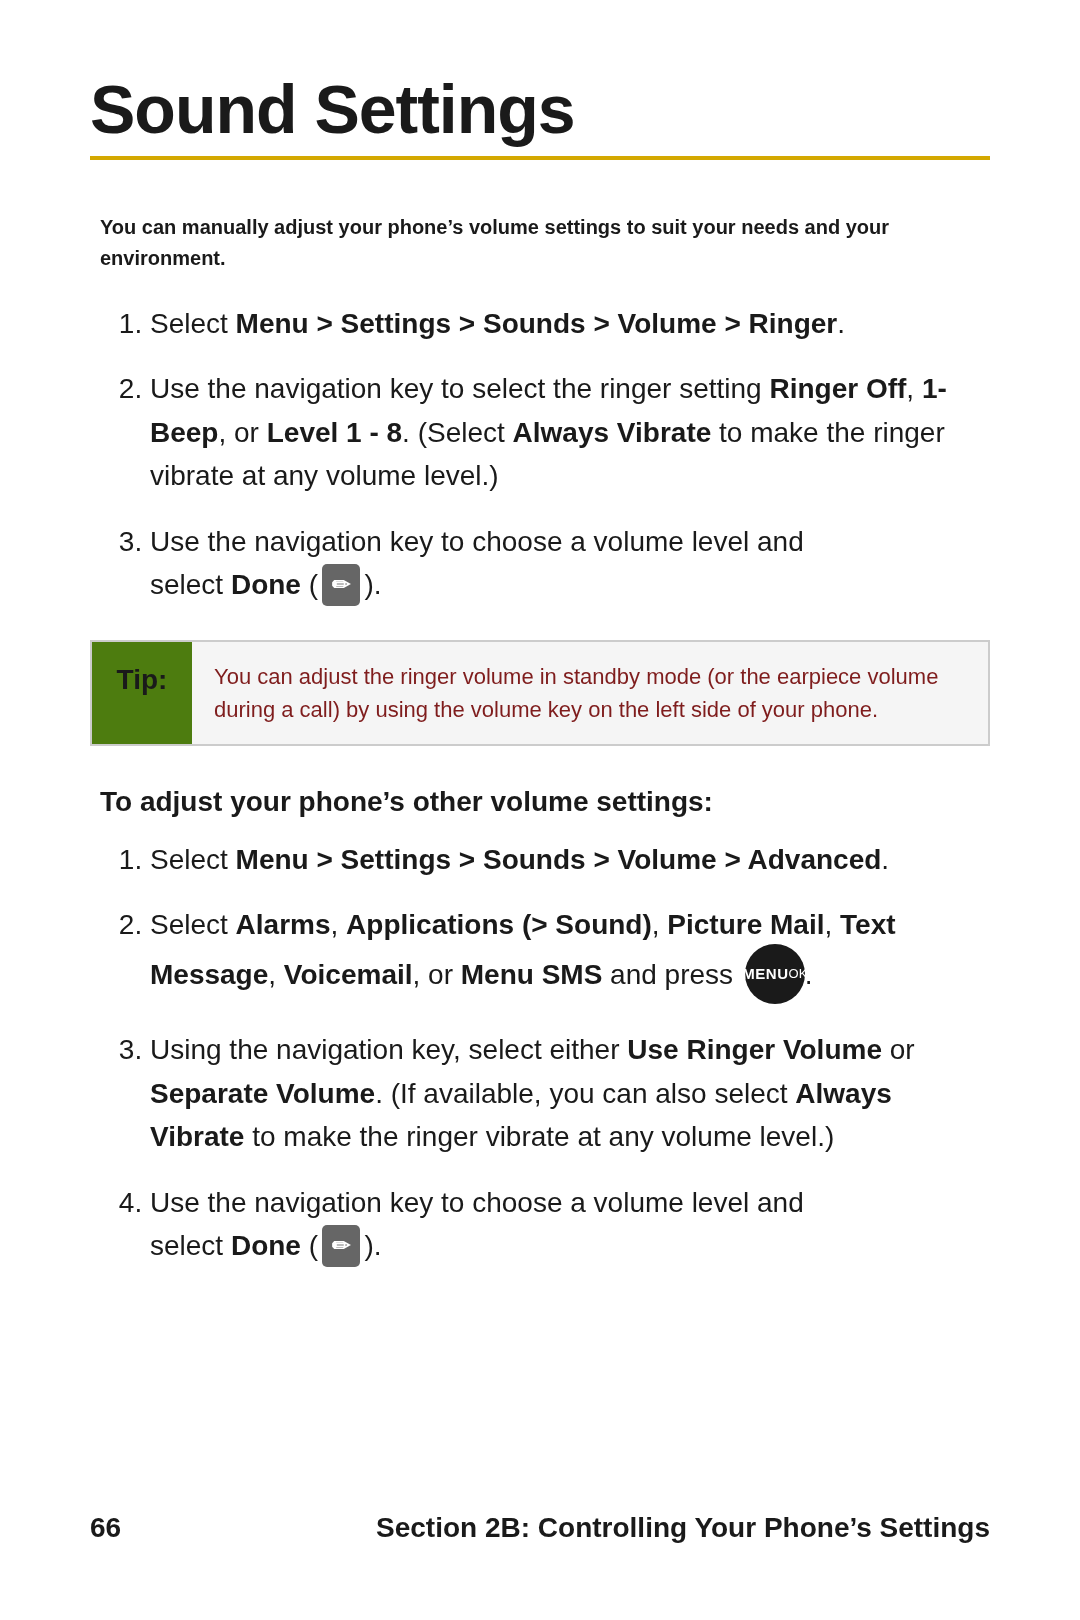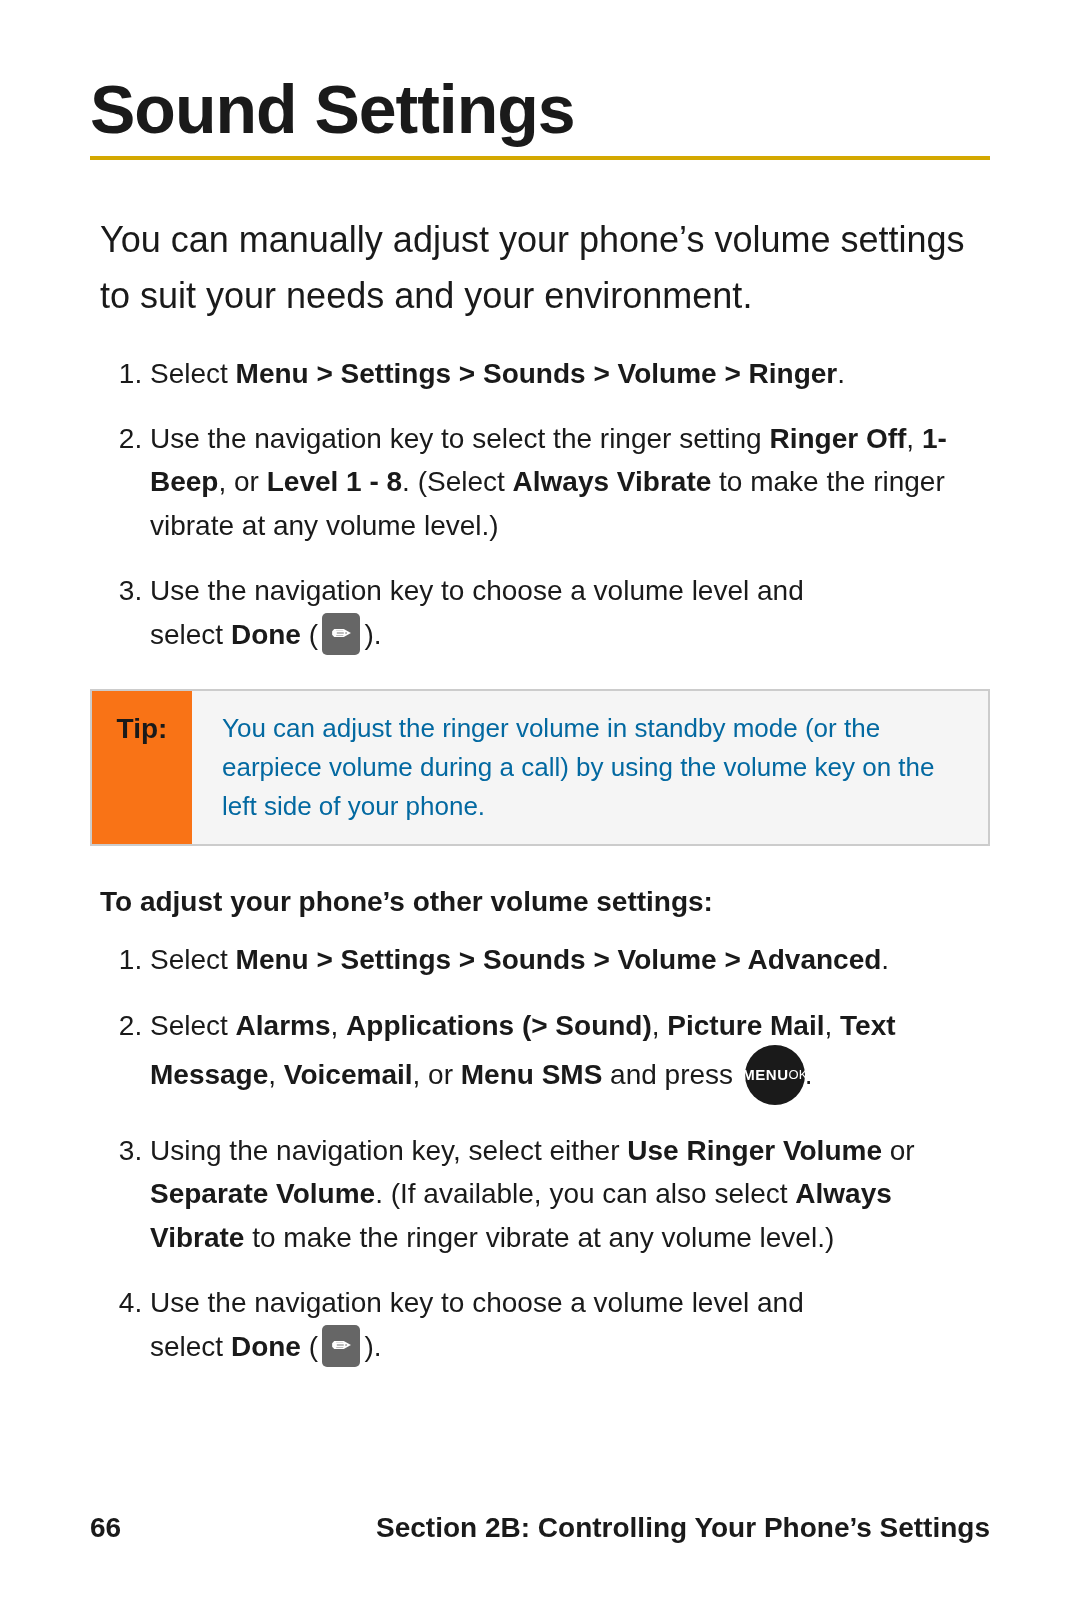--- a/index.html
+++ b/index.html
@@ -38,25 +38,26 @@
     .section-heading {
       font-size: 46px;
       font-weight: bold;
       color: #1a1a1a;
       margin-bottom: 28px;
       letter-spacing: -0.5px;
     }
 
     
     .body-text {
-      font-size: 36px;
+      font-size: 20px;
       line-height: 1.55;
       color: #1a1a1a;
       margin-bottom: 28px;
       padding-left: 10px;
+      font-weight: bold;
     }
 
     
     .sub-heading {
       font-size: 28px;
       font-weight: bold;
       color: #1a1a1a;
       margin-bottom: 20px;
       padding-left: 10px;
     }
@@ -112,37 +113,37 @@
 
     
     .tip-box {
       display: flex;
       border: 2px solid #cccccc;
       background: #f5f5f5;
       margin: 32px 0 40px 0;
     }
 
     .tip-label {
-      background: #f97316;
+      background: #4d7c0f;
       color: #1a1a1a;
       font-weight: bold;
       font-size: 28px;
       padding: 18px 6px;
       min-width: 100px;
       display: flex;
       align-items: flex-start;
       justify-content: center;
       padding-top: 22px;
     }
 
     .tip-content {
-      padding: 18px 30px;
-      font-size: 26px;
+      padding: 18px 22px;
+      font-size: 22px;
       line-height: 1.5;
-      color: #0369a1;
+      color: #7f1d1d;
     }
 
     
     .page-footer {
       position: absolute;
       bottom: 76px;
       left: 90px;
       right: 90px;
       display: flex;
       justify-content: space-between;

